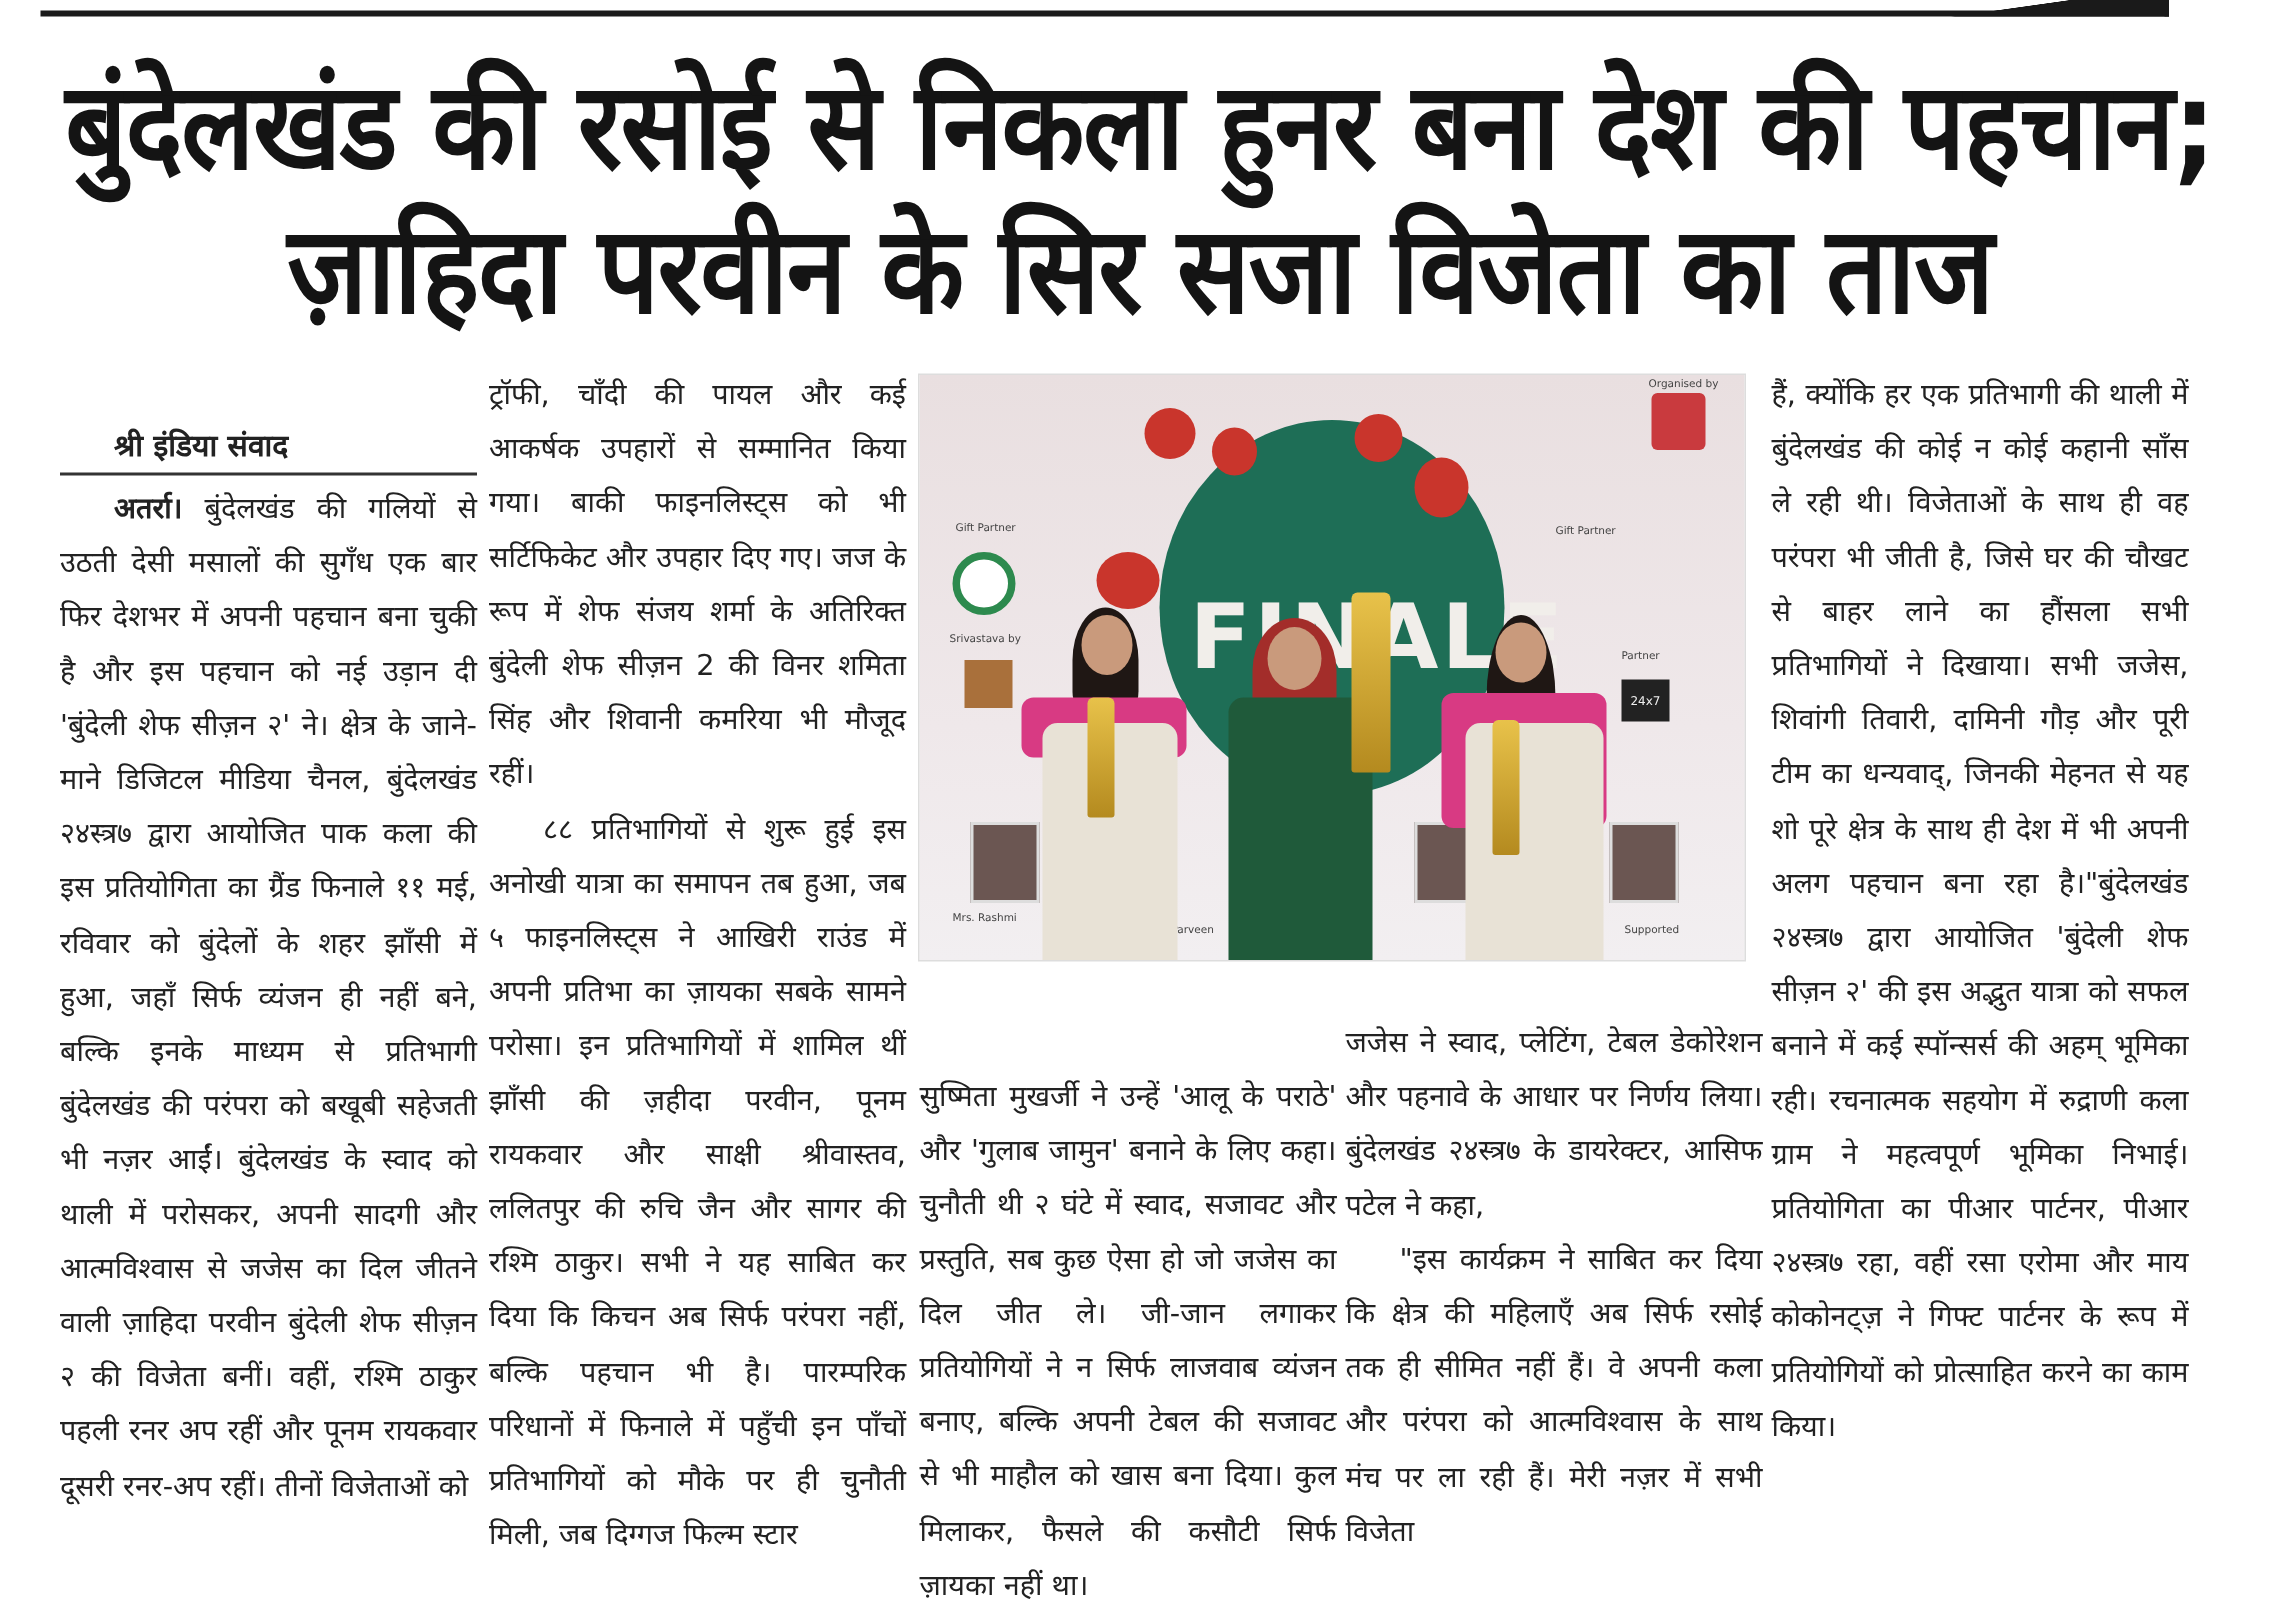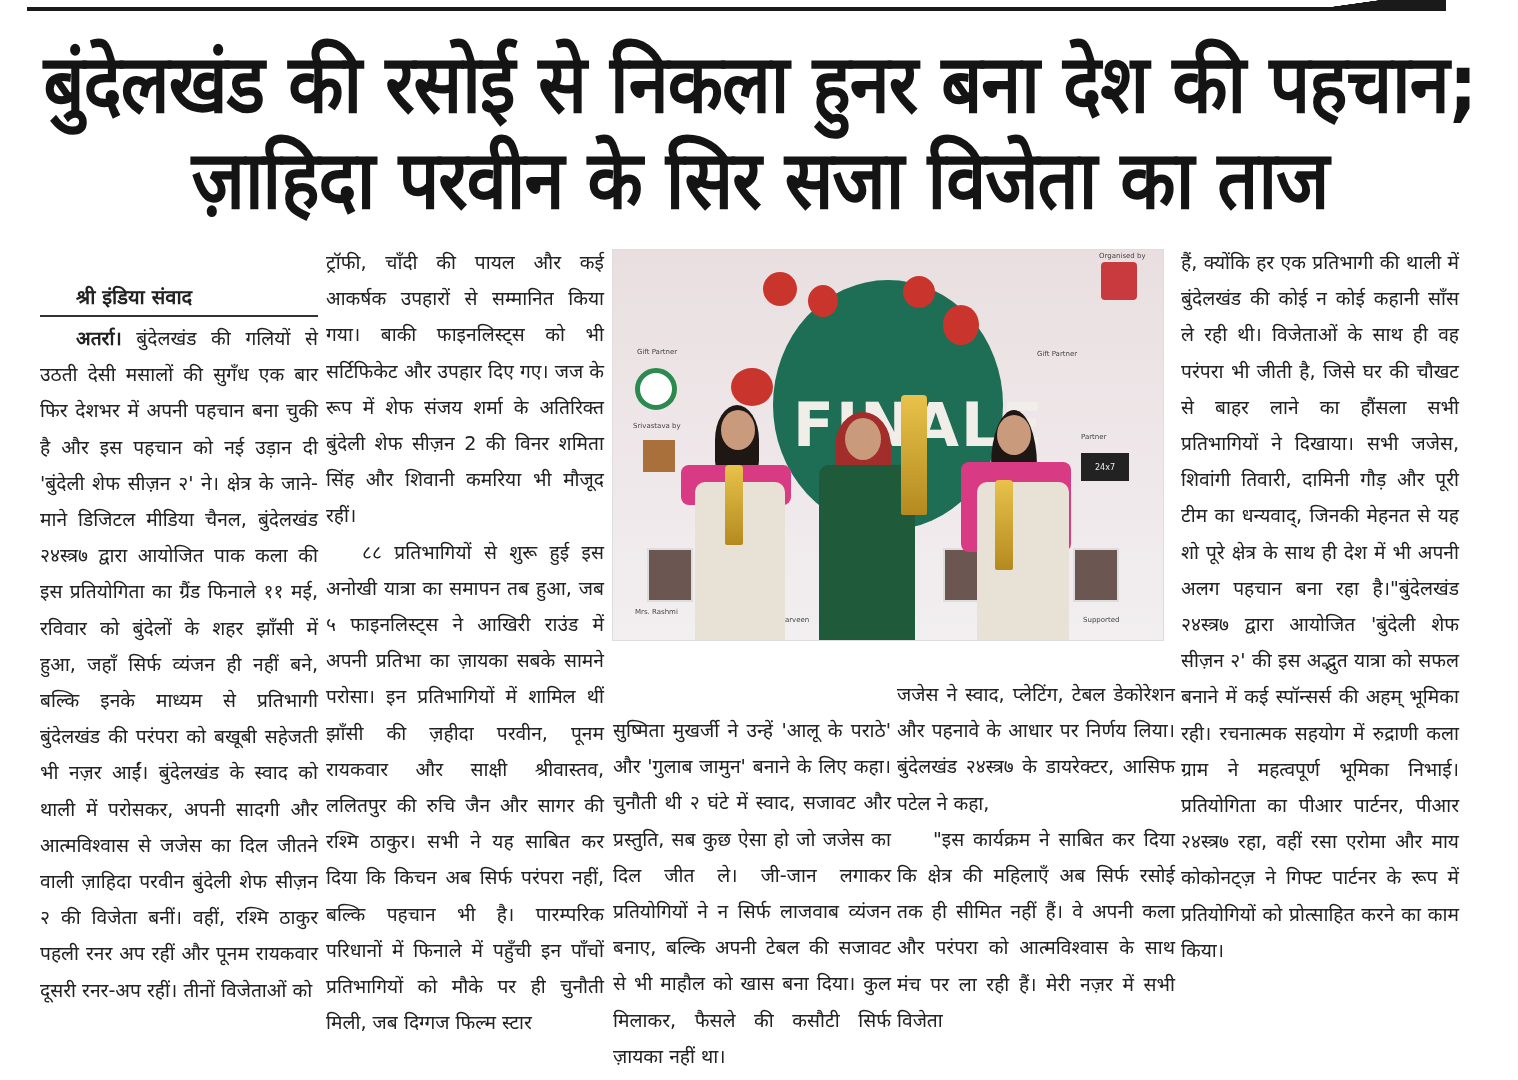--- a/index.html
+++ b/index.html
@@ -67,21 +67,21 @@
     position: absolute; left: 22px; top: 118px; width: 42px; height: 42px; border-radius: 50%;
     border: 5px solid #2d8a4e; background: #fff;
   }
   .photo .brown-logo {
     position: absolute; left: 30px; top: 190px; width: 32px; height: 32px; background: #a9703b;
   }
   .photo .red-logo {
     position: absolute; left: 488px; top: 12px; width: 36px; height: 38px; background: #c93a3e; border-radius: 4px;
   }
   .photo .dark-logo {
-    position: absolute; left: 468px; top: 203px; width: 48px; height: 28px; background: #222; color: #eee;
+    position: absolute; left: 468px; top: 203px; width: 32px; height: 28px; background: #222; color: #eee;
     font-size: 8px; display: flex; align-items: center; justify-content: center;
   }
   .photo .pic-frame {
     position: absolute; width: 46px; height: 54px; background: #6b5652; border: 2px solid #ddd;
   }
   .photo .head { position: absolute; border-radius: 50%; background: #c99a7c; }
   .photo .hair { position: absolute; border-radius: 50% 50% 20% 20%; background: #1f1714; }
   .photo .apron { position: absolute; background: #e8e2d6; border-radius: 10px 10px 4px 4px; }
   .photo .sleeve { position: absolute; background: #d83a83; border-radius: 8px; }
   .photo .trophy { position: absolute; background: linear-gradient(180deg,#e8c24a,#b48a1f); border-radius: 4px 4px 2px 2px; }

